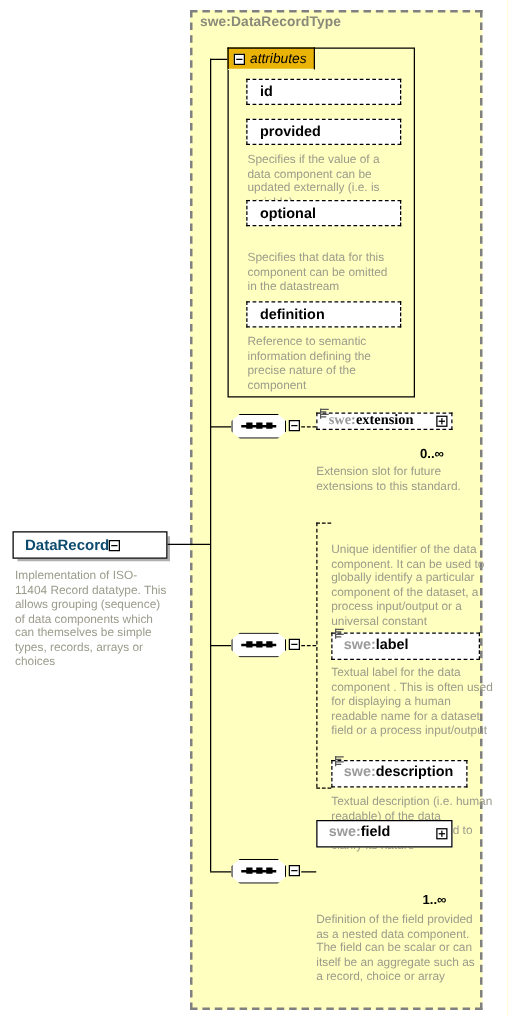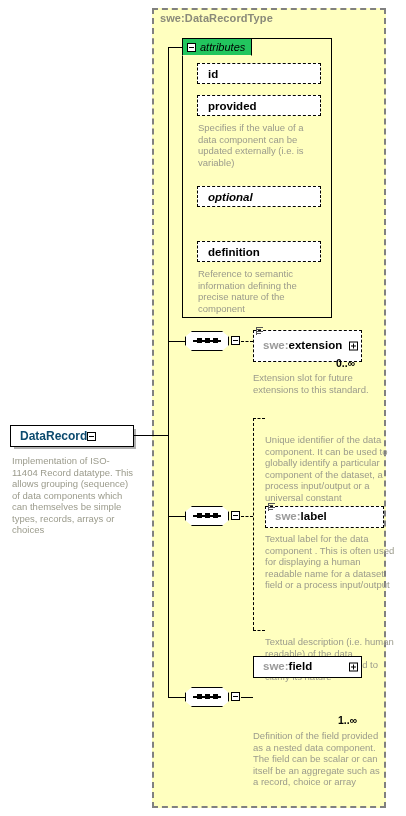--- a/index.html
+++ b/index.html
@@ -32,21 +32,21 @@
     position:absolute;left:182px;top:38px;
     width:150px;height:280px;
     border:1px solid #000;
     background:transparent;
     box-sizing:border-box;
   }
   #attr-tab{
     position:absolute;left:182px;top:38px;
     height:18px;
     padding:0 6px 0 4px;
-    background:#22c55e;
+    background:#eab308;
     border:1px solid #000;
     border-bottom:1px solid #ffffbf;
     box-sizing:border-box;
     display:flex;align-items:center;gap:4px;
     z-index:3;
   }
   #attr-tab .lbl{font-size:11px;font-style:italic;color:#000;white-space:nowrap;}
 
   .expander{
     width:9px;height:9px;
@@ -221,44 +221,45 @@
     <span class="shadow"></span>
     <span class="nm">id</span>
   </div>
 
   <div class="attr" style="left:197px;top:95px;">
     <span class="shadow"></span>
     <span class="nm">provided</span>
   </div>
   <div class="doc" style="left:198px;top:122px;width:118px;">Specifies if the value of a data component can be updated externally (i.e. is variable)</div>
 
-  <div class="attr" style="left:197px;top:186px;font-style:italic;">
+  <div class="attr" style="left:197px;top:160px;">
     <span class="shadow"></span>
     <span class="nm">optional</span>
   </div>
+  <div class="doc" style="left:198px;top:201px;width:118px;">Specifies that data for this component can be omitted in the datastream</div>
 
   <div class="attr" style="left:197px;top:241px;">
     <span class="shadow"></span>
     <span class="nm">definition</span>
   </div>
   <div class="doc" style="left:198px;top:268px;width:118px;">Reference to semantic information defining the precise nature of the component</div>
 
   <div class="ln lnh" style="left:168px;top:341px;width:17px;"></div>
   <div class="seq" style="left:185px;top:331px;">
     <span class="octsh"></span>
     <span class="oct"></span>
     <span class="bar"></span>
     <span class="d d1"></span>
     <span class="d d2"></span>
     <span class="d d3"></span>
   </div>
   <span class="expander" style="position:absolute;left:231px;top:336px;"></span>
   <div class="dln" style="left:241px;top:341px;width:12px;"></div>
 
-  <div class="node dashed stack" style="left:253px;top:330px;width:109px;height:32px;">
+  <div class="node dashed stack" style="left:253px;top:330px;width:109px;height:14px;font-family:Liberation Serif, serif;">
     <span class="shadow"></span>
     <span class="docmark">
         <i></i>
         <i></i>
         <i></i>
         <i></i>
         <i></i>
       </span>
     <span class="name"><span class="pfx">swe:</span><span>extension</span></span>
     <span class="expander plus exp-right"></span>
@@ -290,20 +291,31 @@
         <i></i>
         <i></i>
         <i></i>
         <i></i>
         <i></i>
       </span>
     <span class="name"><span class="pfx">swe:</span><span>label</span></span>
   </div>
   <div class="doc" style="left:265px;top:533px;width:132px;">Textual label for the data component . This is often used for displaying a human readable name for a dataset field or a process input/output</div>
 
+  <div class="node dashed" style="left:265px;top:608px;width:109px;height:22px;">
+    <span class="shadow"></span>
+    <span class="docmark">
+        <i></i>
+        <i></i>
+        <i></i>
+        <i></i>
+        <i></i>
+      </span>
+    <span class="name"><span class="pfx">swe:</span><span>description</span></span>
+  </div>
   <div class="doc" style="left:265px;top:636px;width:132px;">Textual description (i.e. human readable) of the data component usually used to clarify its nature</div>
 
   <div class="ln lnh" style="left:168px;top:697px;width:17px;"></div>
   <div class="seq" style="left:185px;top:687px;">
     <span class="octsh"></span>
     <span class="oct"></span>
     <span class="bar"></span>
     <span class="d d1"></span>
     <span class="d d2"></span>
     <span class="d d3"></span>

